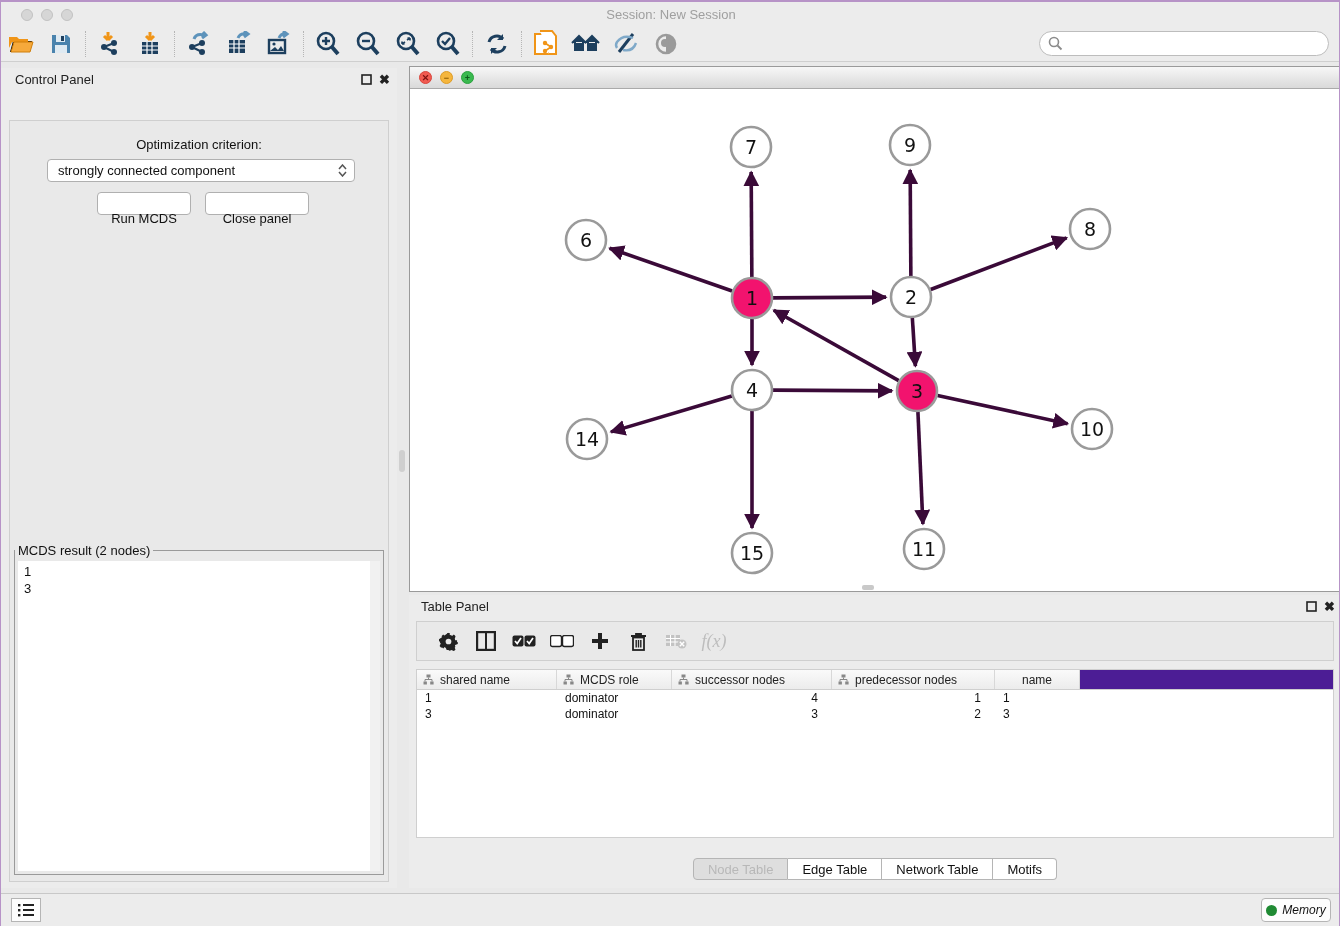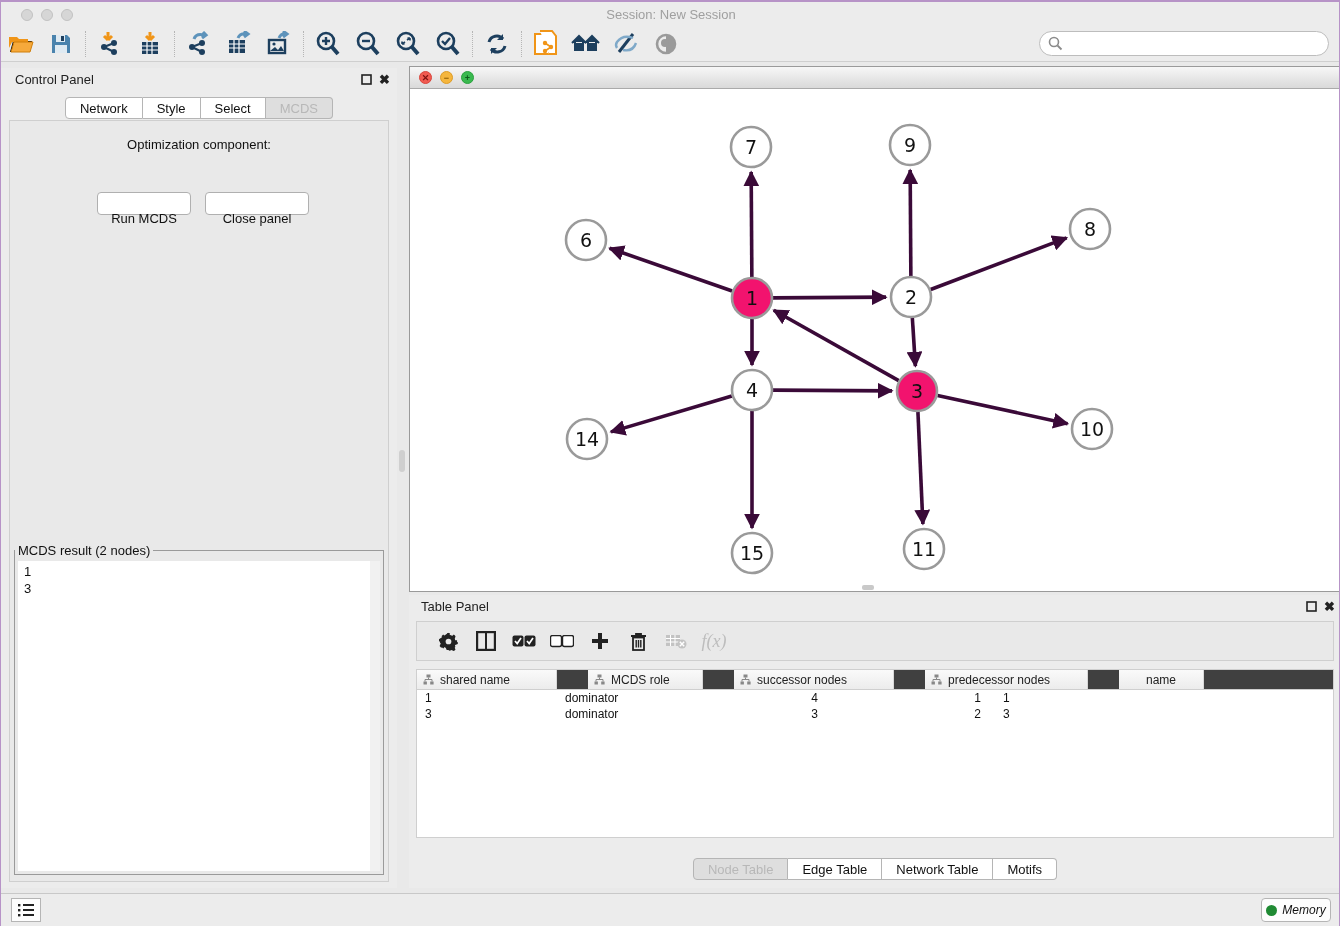--- a/index.html
+++ b/index.html
@@ -67,21 +67,21 @@
   .net-hthumb { position:absolute; left:452px; bottom:1px; width:12px; height:5px; background:#c9c9c9; border-radius:2px; }
 
   
   .tpanel { position:absolute; left:408px; top:595px; width:932px; height:293px; background:#ececec; }
   .tp-toolbar { position:absolute; left:7px; top:26px; width:918px; height:40px;
     background:#e9e9e9; border:1px solid #cfcfcf; display:flex; align-items:center; padding-left:12px; }
   .tp-ic { width:38px; display:flex; align-items:center; justify-content:center; }
   .fx { font-family:"Liberation Serif", serif; font-style:italic; font-size:18px; color:#bdbdbd; }
   .grid-table { position:absolute; left:7px; top:74px; width:918px; height:169px; background:#fff;
     border:1px solid #cfcfcf; font-size:12px; }
-  .thead { display:flex; height:20px; background:#404040; border-bottom:1px solid #cfcfcf;gap:31px; }
+  .thead { display:flex; height:20px; background:#4c1d95; border-bottom:1px solid #cfcfcf; }
   .th { display:flex; align-items:center; border-right:1px solid #d8d8d8; padding-left:6px;
     gap:6px; color:#222; background:linear-gradient(#fafafa,#ececec); }
   .th.center { justify-content:center; padding-left:0; }
   .trow { display:flex; height:16px; }
   .td { padding:1px 8px 0 8px; color:#111; overflow:hidden; white-space:nowrap; }
   .td.right { text-align:right; padding-right:14px; }
   .tp-tabs { position:absolute; left:0; right:0; top:263px; display:flex; justify-content:center; }
 
   
   .statusbar { position:absolute; left:0; top:893px; width:1340px; height:33px;
@@ -241,28 +241,33 @@
 </div>
 
 <div class="cpanel">
   <div class="panel-head">
     <span class="panel-title">Control Panel</span>
     <svg class="float-ic" style="left:360px" width="11" height="11" viewBox="0 0 11 11">
         <rect x="1" y="1" width="9" height="9" fill="none" stroke="#222" stroke-width="1.6"></rect>
       </svg>
     <span class="close-ic" style="left:378px">✖</span>
   </div>
-  <div class="cp-tabs" id="control-tabs">
-      <div class="seg">Network</div>
-      <div class="seg">Style</div>
-      <div class="seg">Select</div>
-      <div class="seg sel">MCDS</div>
-    </div>
   <div class="cp-body">
-    <div class="crit-label">Optimization component:</div>
+    <div class="crit-label">Optimization criterion:</div>
+    <div class="combo">
+      <span>strongly connected component</span>
+      <span class="combo-arrows">
+        <svg width="9" height="6" viewBox="0 0 9 6">
+            <path d="M1 5 L4.5 1 L8 5" fill="none" stroke="#555" stroke-width="1.5"></path>
+          </svg>
+        <svg width="9" height="6" viewBox="0 0 9 6">
+            <path d="M1 1 L4.5 5 L8 1" fill="none" stroke="#555" stroke-width="1.5"></path>
+          </svg>
+      </span>
+    </div>
     <div class="btn" style="left:87px; top:71px; width:94px;">Run MCDS</div>
     <div class="btn" style="left:195px; top:71px; width:104px;">Close panel</div>
     <fieldset class="result-box">
       <legend>MCDS result (2 nodes)</legend>
       <div style="position:relative; width:100%; height:100%;">
         <div class="result-area" id="result-area">
           <div class="result-scroll"></div>
         <div>1</div>
             <div>3</div>
           </div>

